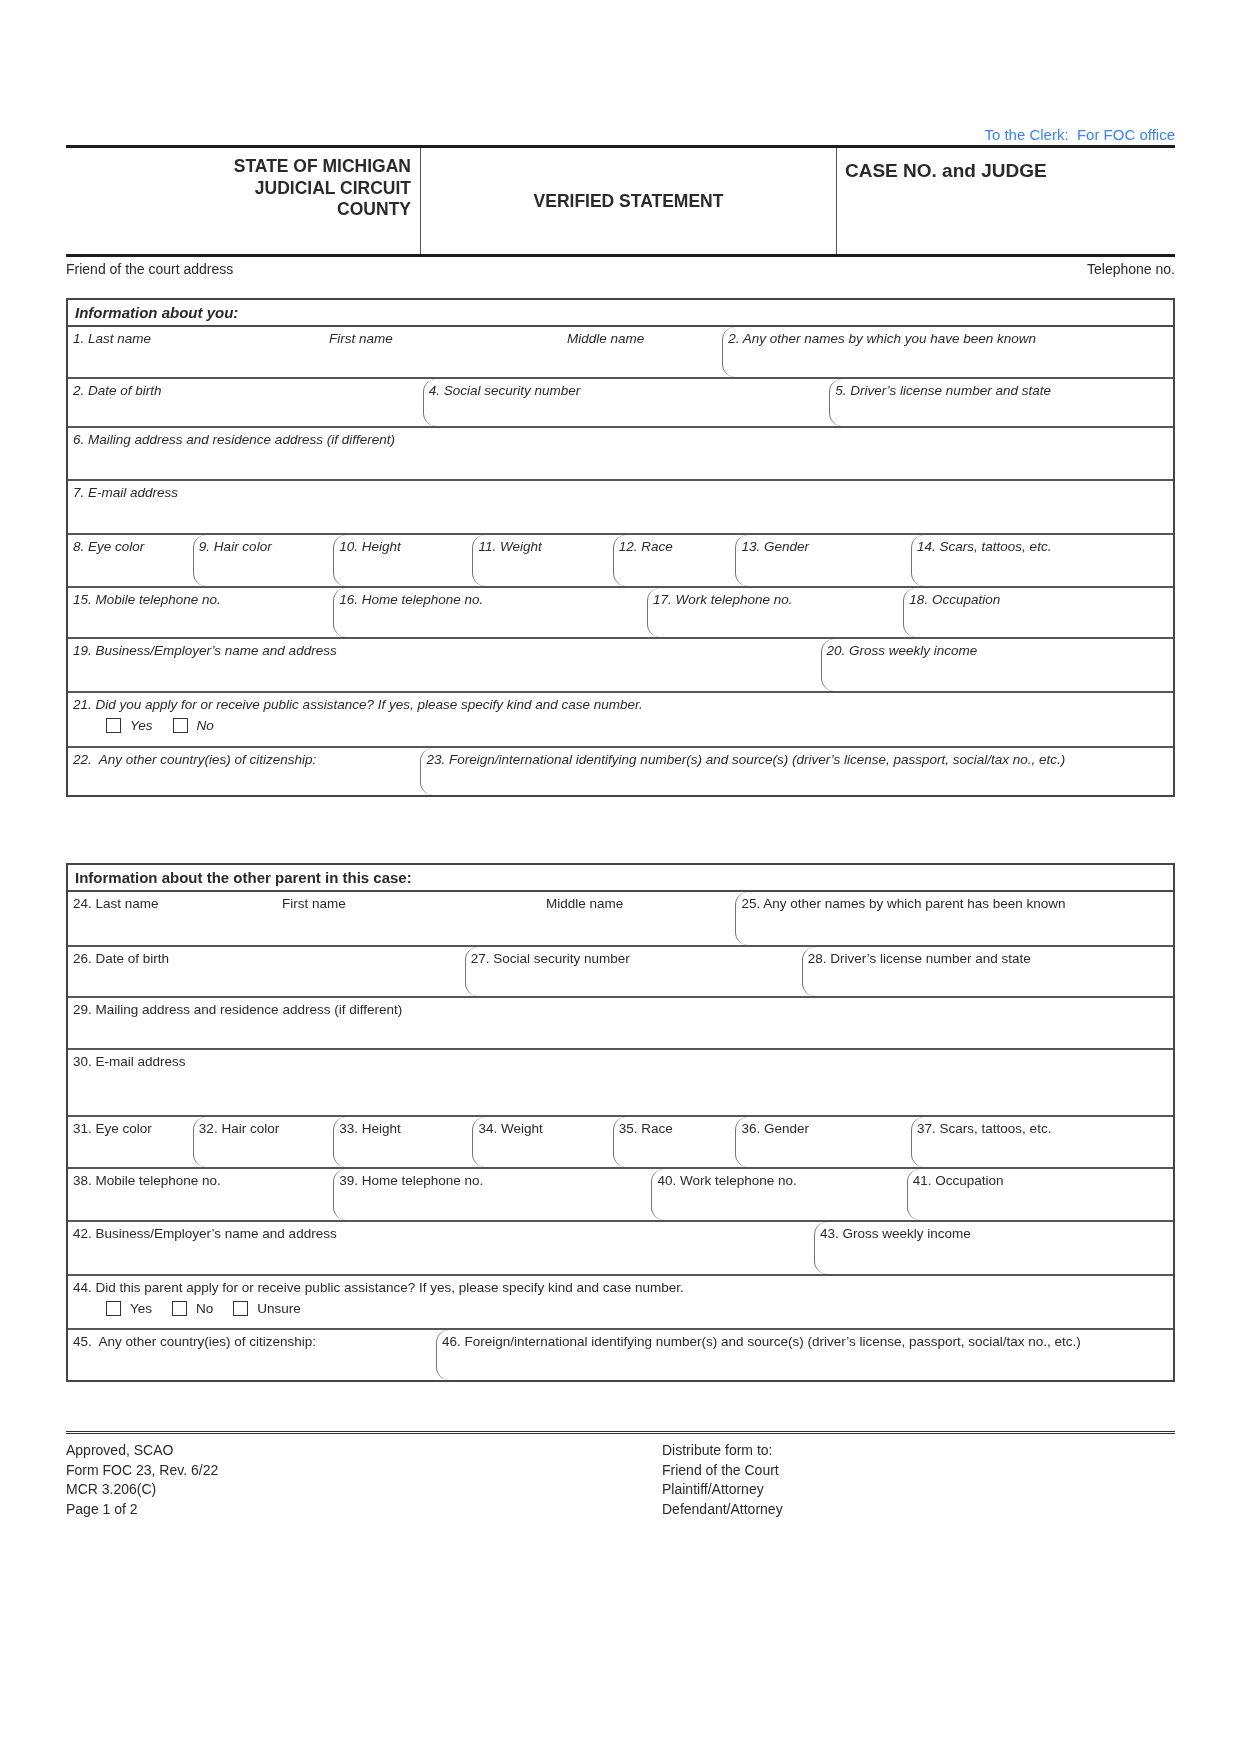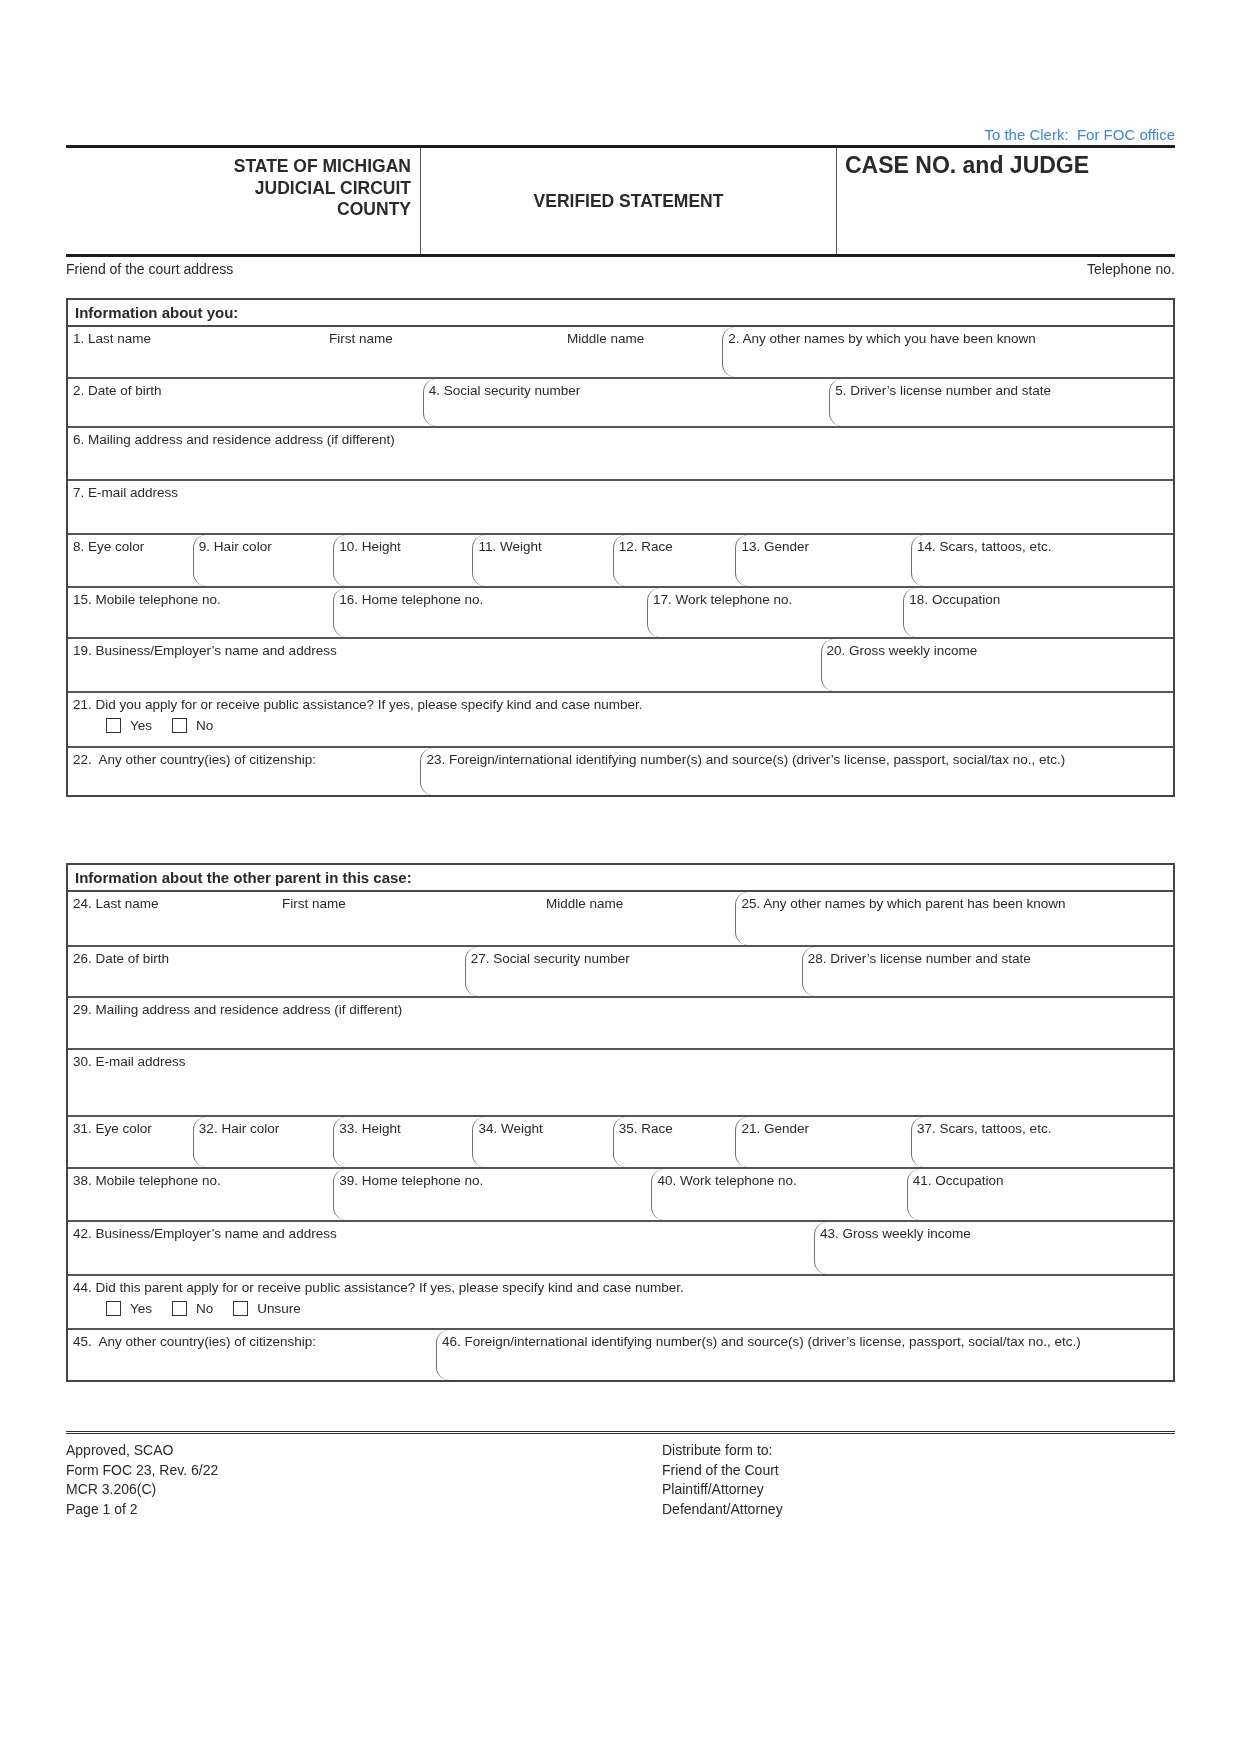--- a/index.html
+++ b/index.html
@@ -14,29 +14,29 @@
   .hdrtab {
     position:absolute; left:66px; top:145px; width:1109px; height:112px;
     display:flex; box-sizing:border-box;
     border-top:3px solid #1c1c1c; border-bottom:3px solid #1c1c1c;
   }
   .hcol1 { width:354px; box-sizing:border-box; padding:8px 9px 0 0;
            text-align:right; font-weight:bold; font-size:17.5px; line-height:21.5px; }
   .hcol2 { width:417px; box-sizing:border-box; border-left:1px solid #555; border-right:1px solid #555;
            display:flex; align-items:center; justify-content:center;
            font-weight:bold; font-size:17.5px; }
-  .hcol3 { flex:1; box-sizing:border-box; padding:4px 8px; font-weight:bold; font-size:23px; }
+  .hcol3 { flex:1; box-sizing:border-box; padding:12px 8px; font-weight:bold; font-size:19px; }
 
   .addr-left  { position:absolute; left:66px;  top:261px; font-size:14px; }
   .addr-right { position:absolute; right:66px; top:261px; font-size:14px; }
 
   
   .sec { position:absolute; left:66px; width:1109px; box-sizing:border-box;
          border:2px solid #454545; background:#fff; }
-  .sec1 { top:298px; }
+  .sec1 { top:298px;font-style:italic; }
   .sec2 { top:863px; }
   .sec-title { box-sizing:border-box; height:27px; border-bottom:2px solid #4a4a4a;
                font-weight:bold; font-size:15px; padding:4px 0 0 7px; }
   .row { display:flex; box-sizing:border-box; }
   .row + .row { border-top:2px solid #565656; }
   .cell { position:relative; box-sizing:border-box; padding:4px 4px 0 5px; font-size:13.5px; }
   .cell + .cell { border-left:1px solid #737373;border-radius:13px; }
   .grow { flex:1; }
   .sub { position:absolute; top:4px; }
 
@@ -205,21 +205,21 @@
         <span>31. Eye color</span></div>
       <div class="cell" style="width:12.7%">
         <span>32. Hair color</span></div>
       <div class="cell" style="width:12.6%">
         <span>33. Height</span></div>
       <div class="cell" style="width:12.7%">
         <span>34. Weight</span></div>
       <div class="cell" style="width:11.1%">
         <span>35. Race</span></div>
       <div class="cell" style="width:15.9%">
-        <span>21. Gender</span></div>
+        <span>36. Gender</span></div>
       <div class="cell grow">
         <span>37. Scars, tattoos, etc.</span></div>
     </div>
 
     <div class="row" style="height:53px">
       <div class="cell" style="width:24.0%">
         <span>38. Mobile telephone no.</span></div>
       <div class="cell" style="width:28.8%">
         <span>39. Home telephone no.</span></div>
       <div class="cell" style="width:23.1%">

